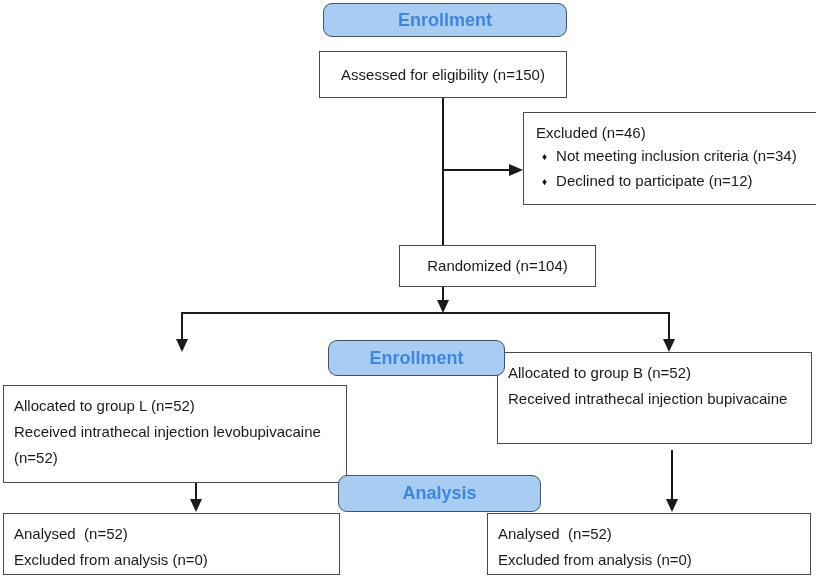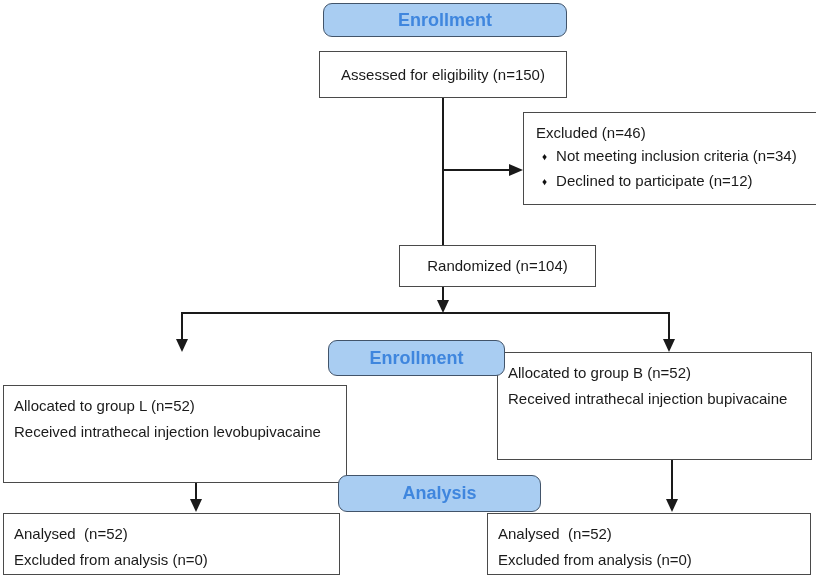--- a/index.html
+++ b/index.html
@@ -24,21 +24,21 @@
   .excl-item{display:flex;align-items:baseline;padding-left:18px;line-height:23px;}
   .excl-item .diamond{font-size:10px;margin-right:9px;color:#111;position:relative;top:-1px;}
   .excl-item .itxt{white-space:pre-wrap;}
   
   #enrollment-label{left:323px;top:3px;width:244px;height:34px;}
   #assessed-box{left:319px;top:51px;width:248px;height:47px;}
   #excluded-box{left:523px;top:112px;width:334px;height:93px;}
   #randomized-box{left:351px;top:245px;width:197px;height:42px;margin-left:48px;}
   #allocation-label{left:328px;top:340px;width:177px;height:36px;}
   #alloc-left-box{left:3px;top:352px;width:344px;height:98px;margin-top:33px;}
-  #alloc-right-box{left:497px;top:352px;width:315px;height:108px;}
+  #alloc-right-box{left:497px;top:352px;width:315px;height:92px;}
   #analysis-label{left:338px;top:475px;width:203px;height:37px;}
   #analysis-left-box{left:3px;top:513px;width:337px;height:62px;}
   #analysis-right-box{left:487px;top:513px;width:324px;height:62px;}
   .conn{stroke:#1a1a1a;stroke-width:2;fill:none;}
   .arrowhead{fill:#1a1a1a;stroke:none;}
 </style>
 </head>
 <body>
 
 <div id="stage">
@@ -92,20 +92,21 @@
     <span class="line">Randomized (n=104)</span>
   </div>
 
   <div id="allocation-label" class="stage-label">
     <span>Enrollment</span>
   </div>
 
   <div id="alloc-left-box" class="box pad">
     <div class="line">Allocated to group L (n=52)</div>
     <div class="line">Received intrathecal injection levobupivacaine</div>
+    <div class="line">(n=52)</div>
   </div>
 
   <div id="alloc-right-box" class="box pad">
     <div class="line">Allocated to group B (n=52)</div>
     <div class="line">Received intrathecal injection bupivacaine</div>
   </div>
 
   <div id="analysis-label" class="stage-label">
     <span>Analysis</span>
   </div>

